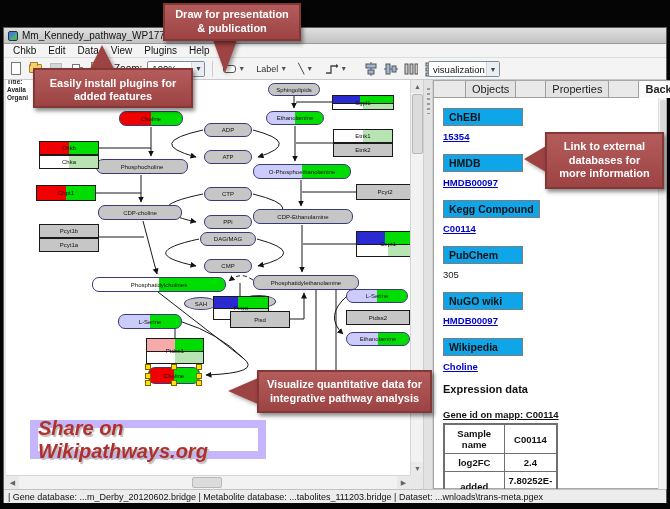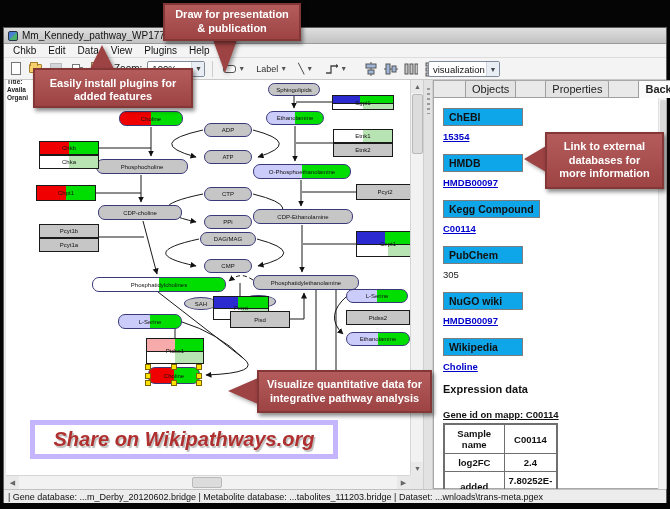--- a/index.html
+++ b/index.html
@@ -74,21 +74,21 @@
   .fill-lavgreen{background:linear-gradient(to right,#ccccfa 50%,#00dd00 50%);}
   .fill-whitegreen{background:linear-gradient(to right,#ffffff 50%,#00dd00 50%);}
   .fill-bluegreen{background:linear-gradient(to right,#2a2ad0 45%,#00dd00 45%);}
   .fill-lightrow{background:linear-gradient(to right,#ffffff 50%,#b7e4b2 50%);}
   .fill-lightredgreen{background:linear-gradient(to right,#f6aaaa 50%,#00dd00 50%);}
   .handle{position:absolute;width:6px;height:6px;background:#ffe200;border:1px solid #7c6400;z-index:6;}
   #canvas-info{position:absolute;left:1px;top:-2px;font-size:6.5px;font-weight:bold;color:#222;line-height:1.2;z-index:1;}
   
   .callout{position:absolute;background:linear-gradient(#b45c5c,#9d4343);border:2px solid #833737;color:#fff;font-weight:bold;font-size:11px;text-align:center;display:flex;align-items:center;justify-content:center;line-height:1.25;box-shadow:2px 3px 4px rgba(0,0,0,.45);z-index:20;padding:2px 4px;}
   .ar{position:absolute;width:0;height:0;z-index:19;filter:drop-shadow(2px 2px 2px rgba(0,0,0,.4));}
-  #share-banner{position:absolute;left:30px;top:420px;width:308px;height:39px;background:#fff;border:5px solid #c4b5fd;display:flex;align-items:center;justify-content:center;z-index:20;}
+  #share-banner{position:absolute;left:30px;top:420px;width:236px;height:39px;background:#fff;border:8px solid #c4b5fd;display:flex;align-items:center;justify-content:center;z-index:20;}
   #share-banner span{font-size:20px;font-weight:bold;font-style:italic;color:#b03030;text-shadow:1.5px 1.5px 1px #bdbdbd;}
 </style>
 </head>
 <body>
 
 <div id="stage">
   <div id="win">
 
     <div id="titlebar">
       <div class="appicon"></div>

